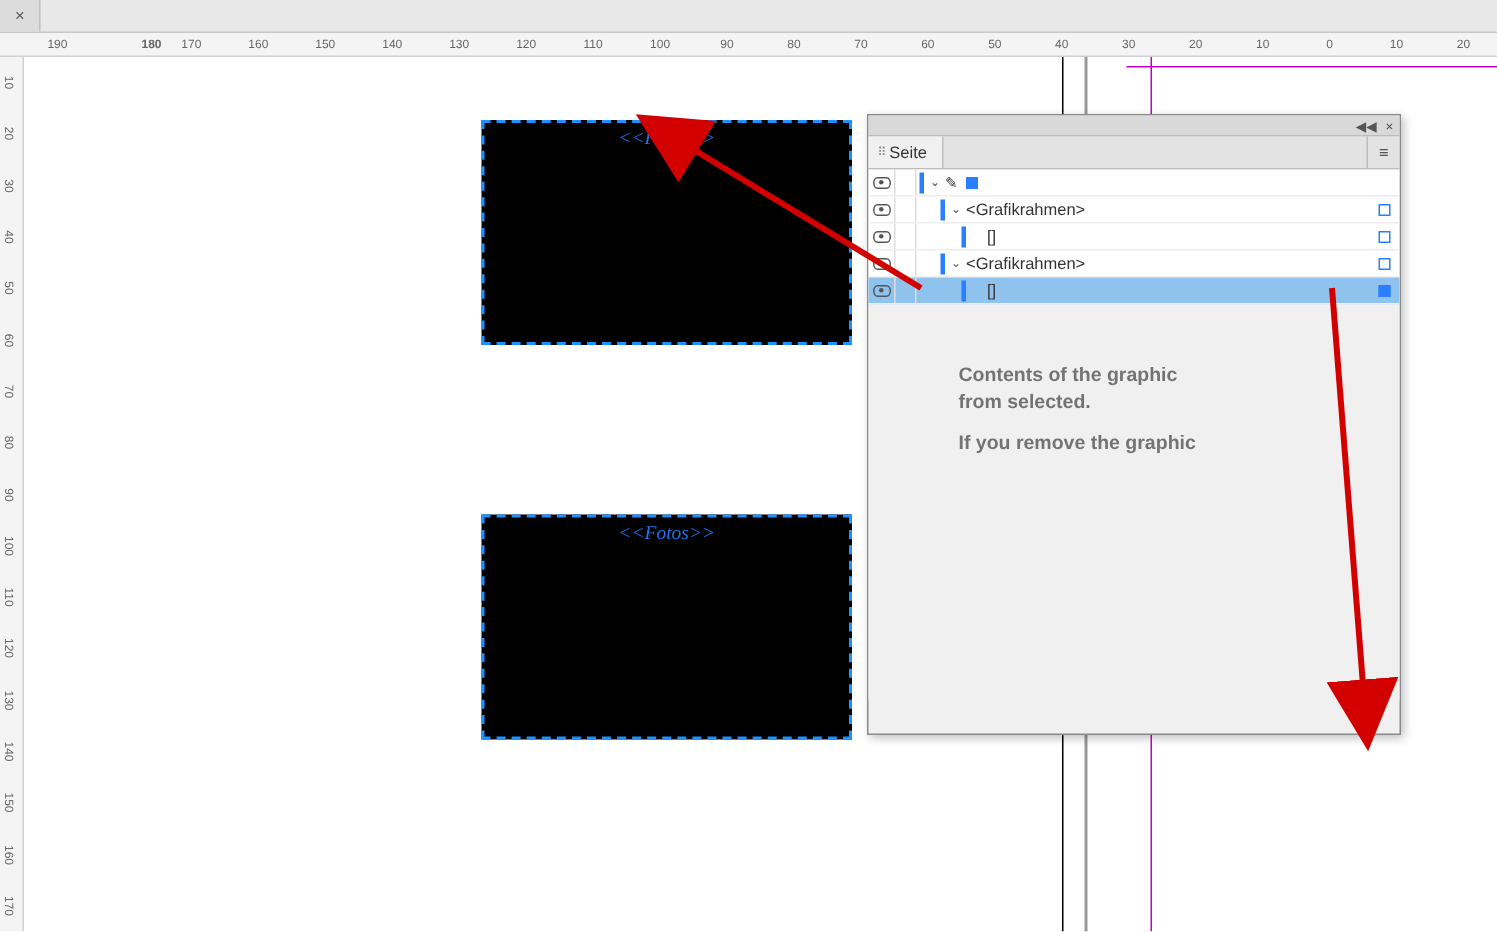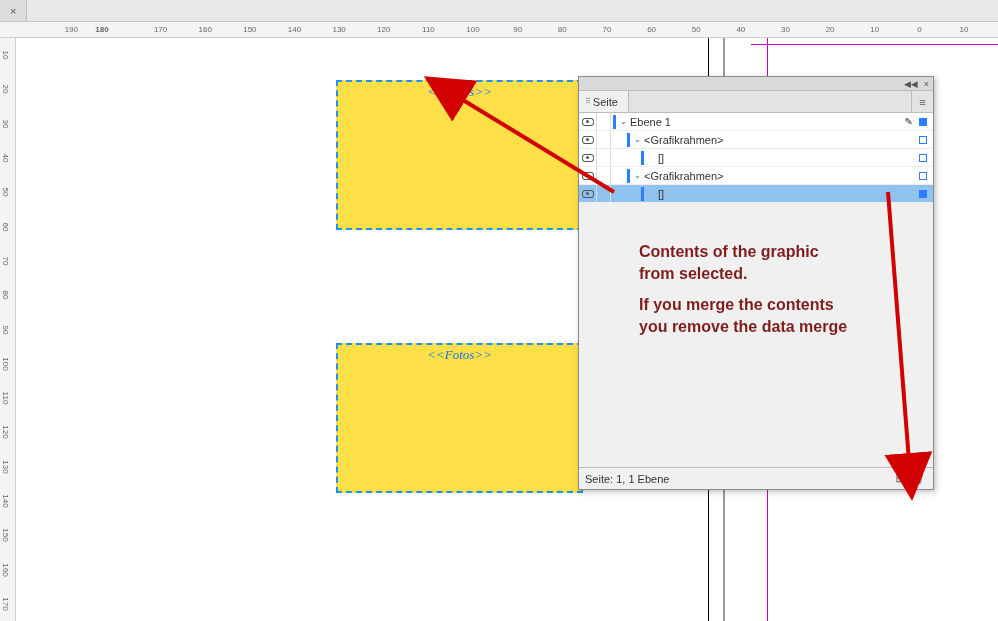--- a/index.html
+++ b/index.html
@@ -8,32 +8,32 @@
   
   .tabbar { height: 22px; background: #e8e8e8; border-bottom: 1px solid #c8c8c8; display: flex; align-items: stretch; }
   .doc-tab { display: flex; align-items: center; gap: 8px; padding: 0 10px; background: #dcdcdc; border-right: 1px solid #c0c0c0; font-size: 11px; color: #333; }
   .doc-tab .close { font-size: 11px; color: #555; cursor: pointer; }
 
   
   .ruler-h { position: absolute; left: 0; top: 22px; right: 0; height: 16px; background: #f4f4f4; border-bottom: 1px solid #d0d0d0; }
   .ruler-corner { position: absolute; left: 0; top: 22px; width: 16px; height: 16px; background: #f4f4f4; border-right: 1px solid #d0d0d0; border-bottom: 1px solid #d0d0d0; }
   .ruler-v { position: absolute; left: 0; top: 38px; bottom: 0; width: 16px; background: #f4f4f4; border-right: 1px solid #d0d0d0; }
 
-  .ruler-h .tick { position: absolute; top: 3px; font-size: 8px; color: #666; transform: translateX(-50%); margin-left: 33px; }
+  .ruler-h .tick { position: absolute; top: 3px; font-size: 8px; color: #666; transform: translateX(-50%); }
   .ruler-v .tick { position: absolute; left: 1px; font-size: 8px; color: #666; writing-mode: vertical-rl; transform: translateY(-50%); }
 
   
   .canvas { position: absolute; left: 16px; top: 38px; right: 0; bottom: 0; background: #fff; }
   .page-shadow { position: absolute; left: 707px; top: 0; width: 2px; bottom: 0; background: #999; }
   .page-edge-bold { position: absolute; left: 692px; top: 0; width: 1px; bottom: 0; background: #000; }
 
   .guide-magenta-v { position: absolute; top: 0; bottom: 0; width: 1px; background: #c400c4; }
   .guide-magenta-h { position: absolute; left: 0; right: 0; height: 1px; background: #c400c4; }
 
-  .frame { position: absolute; border: 2px dashed #1e90ff; background: #fde047; margin-left: 15px; }
+  .frame { position: absolute; border: 2px dashed #1e90ff; background: #000000; }
   .frame .label { position: absolute; top: 2px; left: 50%; transform: translateX(-50%); font-size: 13px; color: #1e70e8; font-family: "Times New Roman", serif; font-style: italic; }
 
   
   .panel { position: absolute; width: 356px; background: #f0f0f0; border: 1px solid #8a8a8a; box-shadow: 2px 2px 6px rgba(0,0,0,.25); font-size: 11px; color: #333; }
   .panel-titlebar { height: 14px; background: #d9d9d9; border-bottom: 1px solid #bcbcbc; display: flex; justify-content: flex-end; align-items: center; gap: 6px; padding: 0 4px; }
   .panel-titlebar .tb-icon { font-size: 9px; color: #555; cursor: pointer; }
   .panel-tabs { height: 22px; display: flex; align-items: stretch; border-bottom: 1px solid #bcbcbc; background: #e3e3e3; }
   .panel-tab { display: flex; align-items: center; gap: 4px; padding: 0 10px 0 6px; background: #f0f0f0; border-right: 1px solid #bcbcbc; font-size: 11px; }
   .panel-tab .grip { font-size: 8px; color: #888; letter-spacing: -2px; }
   .panel-menu { margin-left: auto; width: 22px; display: flex; align-items: center; justify-content: center; border-left: 1px solid #bcbcbc; color: #555; }
@@ -46,21 +46,21 @@
   .indent { display: inline-block; }
   .color-chip { width: 3px; height: 14px; background: #2a7fff; margin: 0 4px 0 2px; }
   .disclose { font-size: 8px; color: #555; margin-right: 2px; display: inline-block; width: 8px; }
   .row-label { flex: 1; white-space: nowrap; overflow: hidden; }
   .row-end { display: flex; align-items: center; gap: 6px; padding-right: 6px; }
   .sq { width: 8px; height: 8px; border: 1px solid #2a7fff; }
   .sq.filled { background: #2a7fff; }
   .pen { font-size: 10px; color: #333; }
 
   .panel-spacer { height: 264px; background: #f0f0f0; position: relative; }
-  .annot { position: absolute; color: #7f1d1d; font-size: 16px; font-weight: 600; line-height: 1.35; }
+  .annot { position: absolute; color: #737373; font-size: 13px; font-weight: 600; line-height: 1.35; }
   .panel-status { height: 22px; border-top: 1px solid #bcbcbc; display: flex; align-items: center; padding: 0 6px; font-size: 11px; color: #333; }
   .panel-status .spacer { flex: 1; }
   .status-btn { width: 18px; text-align: center; color: #555; }
 
   
   .arrow-svg { position: absolute; left: 0; top: 0; pointer-events: none; }
 
   .eye { width: 12px; height: 8px; position: relative; }
   .eye::before { content: ""; position: absolute; inset: 0; border: 1px solid #555; border-radius: 50%/100%; }
   .eye::after { content: ""; position: absolute; left: 4px; top: 2px; width: 3px; height: 3px; background: #555; border-radius: 50%; }
@@ -70,21 +70,21 @@
 
 <div class="tabbar">
   <div class="doc-tab">
     <span class="close">×</span>
   </div>
 </div>
 
 <div class="ruler-corner"></div>
 <div class="ruler-h" id="rulerH">
     <span class="tick" style="left: 38.3182px;">190</span>
-    <span class="tick" style="left: 69px; font-weight: bold;">180</span>
+    <span class="tick" style="left: 101px; font-weight: bold;">180</span>
     <span class="tick" style="left: 127.591px;">170</span>
     <span class="tick" style="left: 172.227px;">160</span>
     <span class="tick" style="left: 216.864px;">150</span>
     <span class="tick" style="left: 261.5px;">140</span>
     <span class="tick" style="left: 306.136px;">130</span>
     <span class="tick" style="left: 350.773px;">120</span>
     <span class="tick" style="left: 395.409px;">110</span>
     <span class="tick" style="left: 440.045px;">100</span>
     <span class="tick" style="left: 484.682px;">90</span>
     <span class="tick" style="left: 529.318px;">80</span>
@@ -150,21 +150,20 @@
 
   <div class="layer-list" id="layerList">
       <div class="layer-row">
         <div class="eye-col">
           <span class="eye"></span>
         </div>
         <div class="lock-col"></div>
         <span class="indent" style="width:0px"></span>
         <span class="color-chip"></span>
         <span class="disclose">⌄</span>
-        <span class="row-label">Ebene 1</span>
         <span class="row-end">
           <span class="pen">✎</span>
           <span class="sq filled"></span>
         </span>
       </div>
       <div class="layer-row">
         <div class="eye-col">
           <span class="eye"></span>
         </div>
         <div class="lock-col"></div>
@@ -215,31 +214,24 @@
           <span class="sq filled"></span>
         </span>
       </div>
     </div>
 
   <div class="panel-spacer">
     <div class="annot" style="left:60px;top:38px">
       <div>Contents of the graphic</div>
       <div>from selected.</div>
       <div style="height:10px"></div>
-      <div>If you merge the contents</div>
-      <div>you remove the data merge</div>
-    </div>
-  </div>
-
-  <div class="panel-status">
-    <span>Seite: 1, 1 Ebene</span>
-    <span class="spacer"></span>
-    <span class="status-btn">⊞</span>
-    <span class="status-btn">🗑</span>
-  </div>
+      <div>If you remove the graphic</div>
+    </div>
+  </div>
+
 </div>
 
 <svg class="arrow-svg" width="998" height="621">
   <defs>
     <marker id="ah" markerWidth="12" markerHeight="12" refX="2" refY="6" orient="auto">
       <path d="M0,0 L12,6 L0,12 Z" fill="#d30000"></path>
     </marker>
   </defs>
   <line x1="614" y1="192" x2="458" y2="97" stroke="#d30000" stroke-width="4" marker-end="url(#ah)"></line>
   <line x1="888" y1="192" x2="909" y2="461" stroke="#d30000" stroke-width="4" marker-end="url(#ah)"></line>

